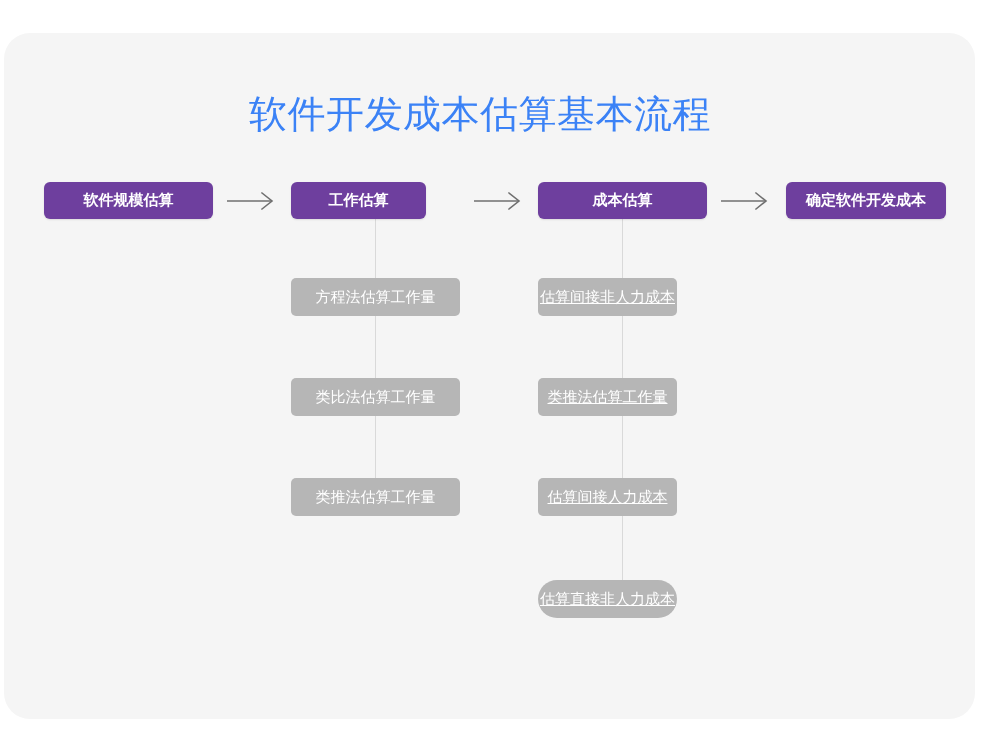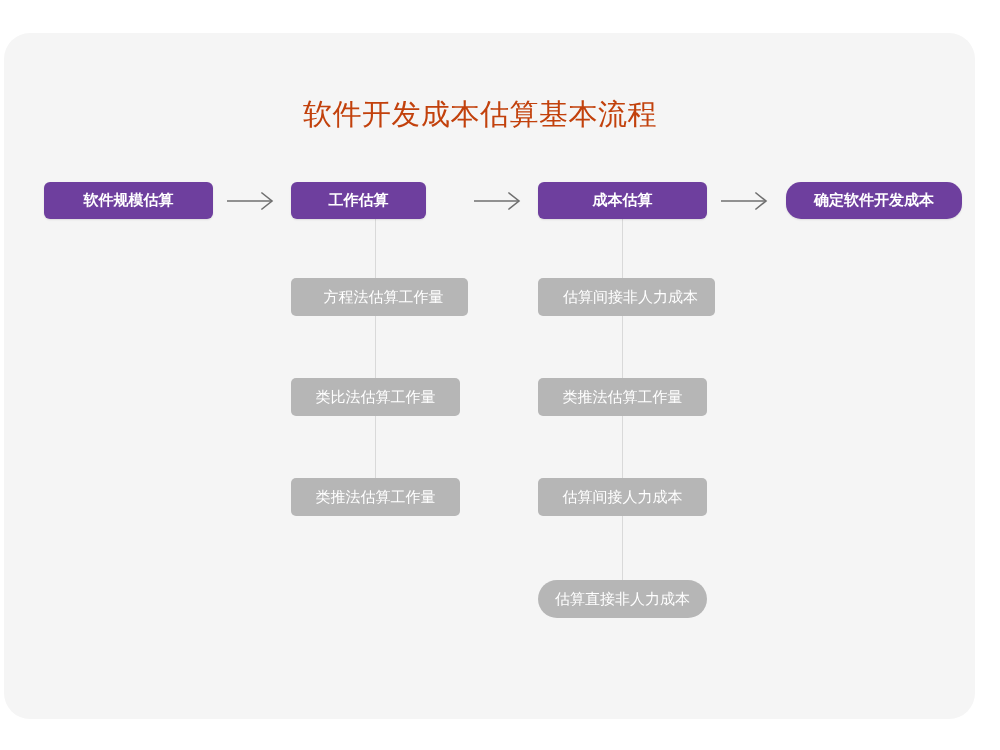--- a/index.html
+++ b/index.html
@@ -31,23 +31,23 @@
     border-radius: 26px;
   }
 
   
   .diagram-title {
     position: absolute;
     left: 0;
     top: 94px;
     width: 960px;
     text-align: center;
-    font-size: 29px;
+    font-size: 38px;
     line-height: 40px;
-    color: #c2410c;
+    color: #3b82f6;
     letter-spacing: 0.5px;
     white-space: nowrap;
   }
 
   
   .stage-box {
     position: absolute;
     top: 182px;
     height: 37px;
     background: #6e3f9e;
@@ -59,21 +59,21 @@
     justify-content: center;
     white-space: nowrap;
     box-shadow: 0 1px 2px rgba(0,0,0,0.10);
     font-weight: bold;
   }
   .stage-box .stage-label { pointer-events: none; }
 
   .stage-0 { left: 44px;  width: 169px; }
   .stage-1 { left: 291px; width: 135px; }
   .stage-2 { left: 538px; width: 169px; }
-  .stage-3 { left: 786px; width: 176px; border-radius: 15px; }
+  .stage-3 { left: 786px; width: 160px; }
 
   
   .arrow {
     position: absolute;
     top: 190px;
     width: 54px;
     height: 22px;
   }
   .arrow-0 { left: 226px; }
   .arrow-1 { left: 473px; }
@@ -95,23 +95,23 @@
     background: #b6b6b6;
     border-radius: 5px;
     color: #ffffff;
     font-size: 15px;
     display: flex;
     align-items: center;
     justify-content: center;
     white-space: nowrap;
   }
   .col-1 { left: 291px; width: 169px; }
-  .col-2 { left: 538px; width: 169px; }
+  .col-2 { left: 538px; width: 139px; text-decoration: underline; }
 
-  .row-0 { top: 278px; padding-left: 8px; }
+  .row-0 { top: 278px; }
   .row-1 { top: 378px; }
   .row-2 { top: 478px; }
   .row-3 { top: 580px; border-radius: 19px; }
 </style>
 </head>
 <body>
 
 <div id="canvas">
 
   <div class="card"></div>

